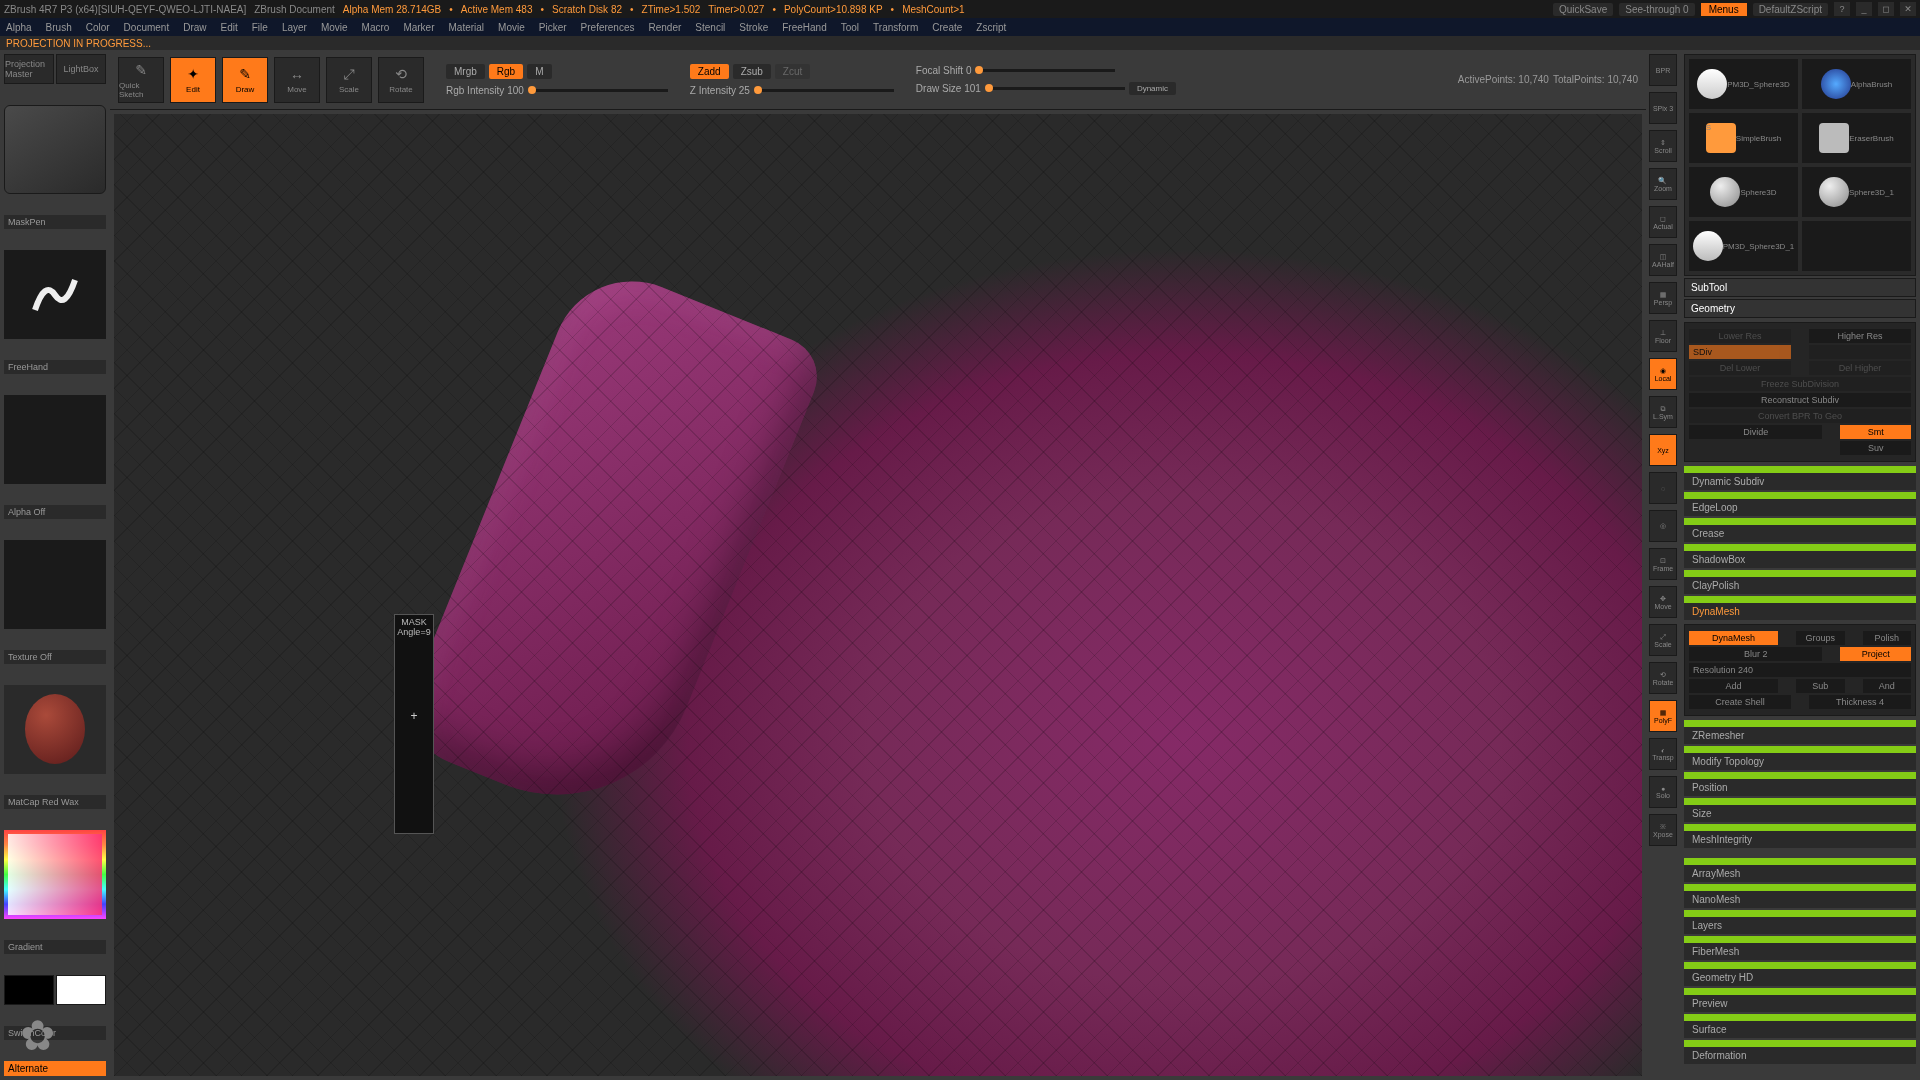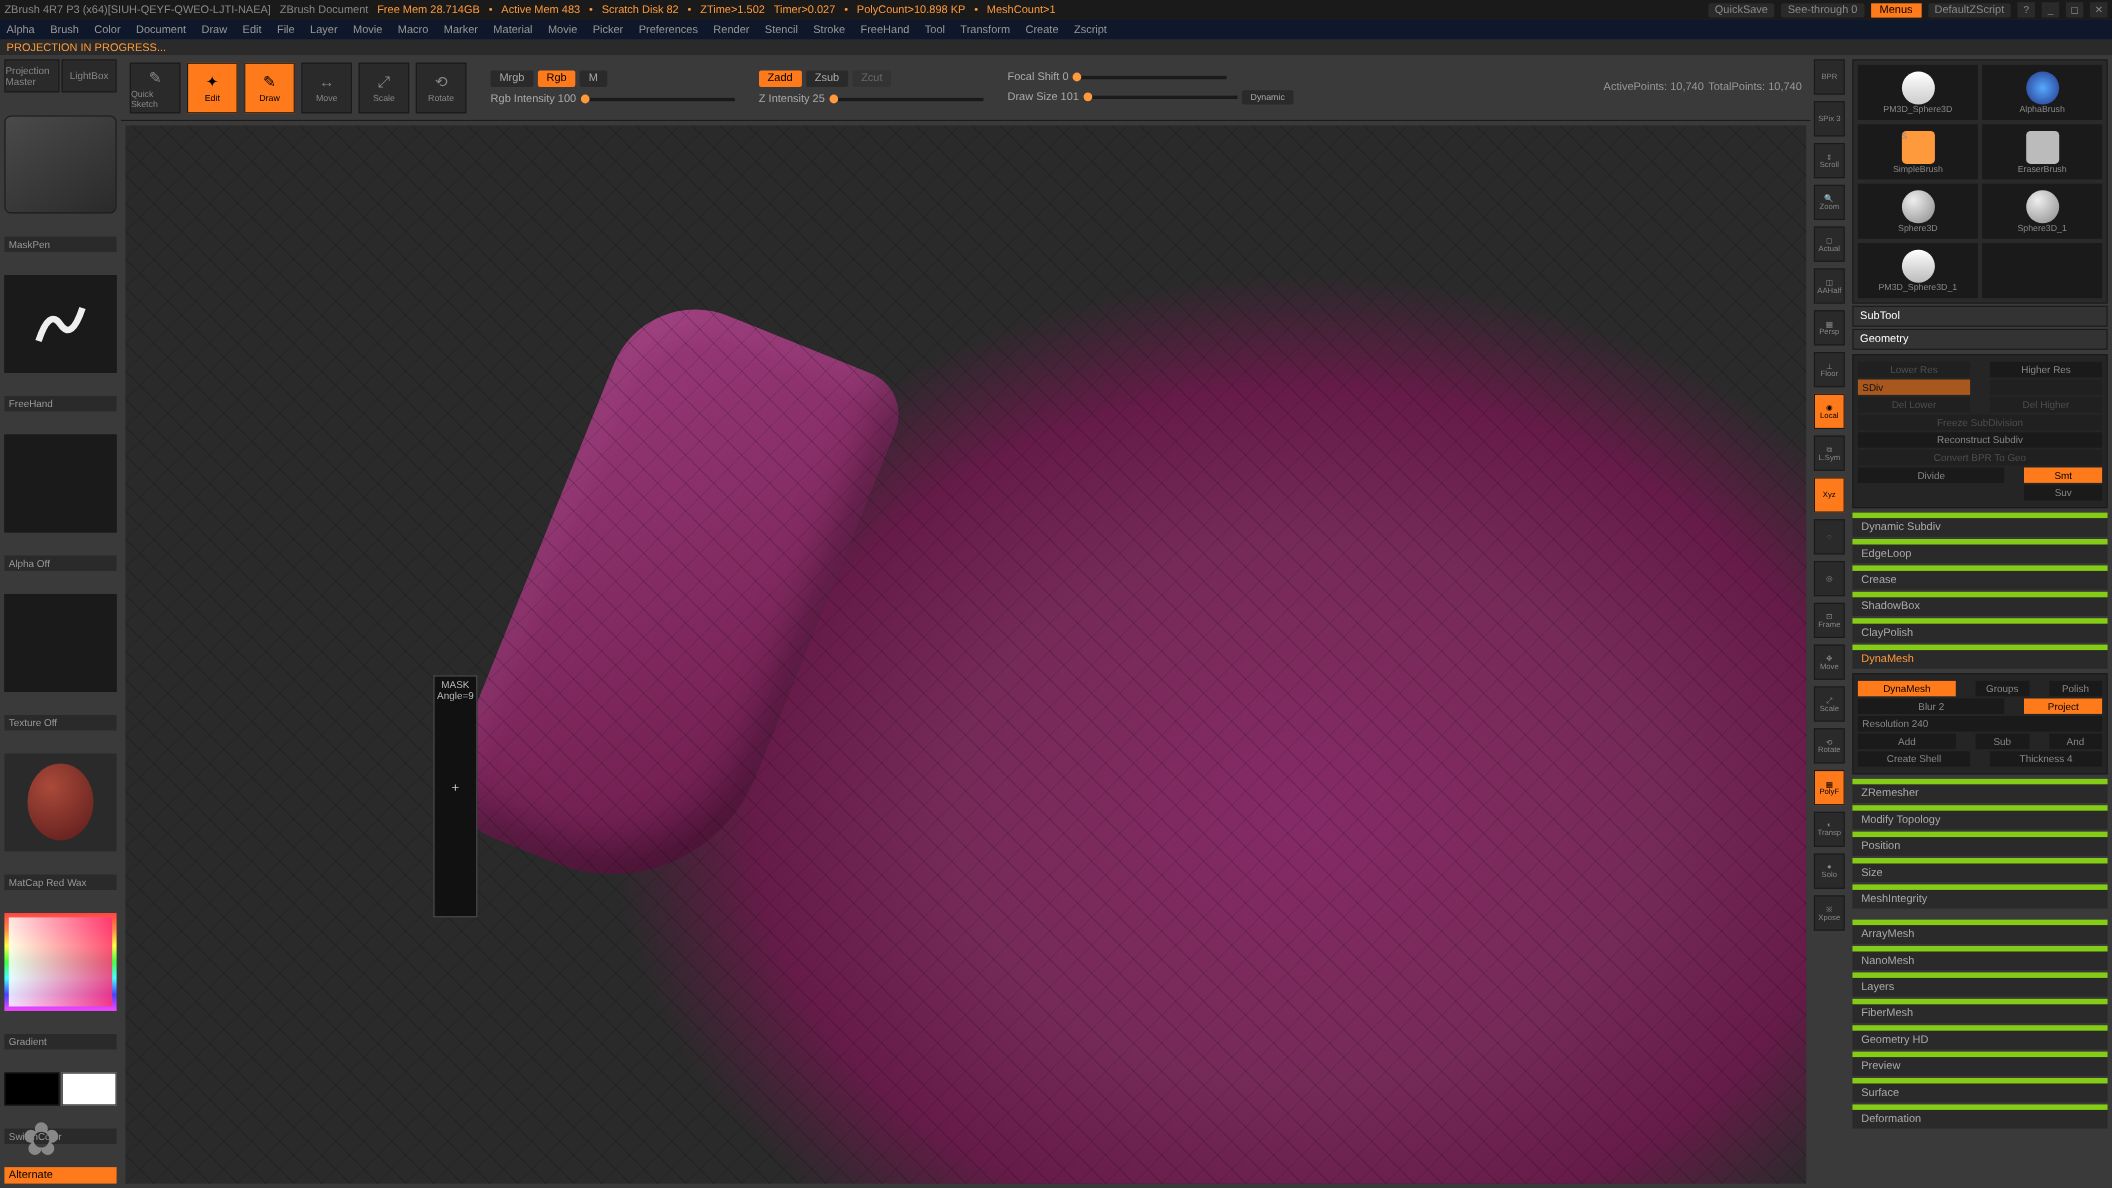--- a/index.html
+++ b/index.html
@@ -45,39 +45,39 @@
 .canvas .horn{position:absolute;left:24%;top:18%;width:260px;height:520px;background:linear-gradient(135deg,#9a3a7a,#6a1a4a);transform:rotate(22deg);border-radius:80px 40px 140px 60px;box-shadow:inset -16px -20px 40px rgba(0,0,0,.35),inset 12px 10px 30px rgba(255,150,220,.15)}
 .canvas .wireframe{position:absolute;inset:0;background-image:repeating-linear-gradient(45deg,rgba(0,0,0,0.15) 0,rgba(0,0,0,0.15) 1px,transparent 1px,transparent 18px),repeating-linear-gradient(-45deg,rgba(0,0,0,0.15) 0,rgba(0,0,0,0.15) 1px,transparent 1px,transparent 18px);mix-blend-mode:multiply}
 .tooltip{position:absolute;left:280px;top:500px;width:40px;height:220px;background:#111;border:1px solid #555;color:#bbb;font-size:9px;padding:2px;display:flex;flex-direction:column;align-items:center}
 .tooltip .plus{position:absolute;bottom:110px;font-size:12px;color:#ccc}
 .logo{position:absolute;left:20px;bottom:20px;font-size:42px;color:#888}
 .rightstrip{width:34px;background:#3a3a3a;display:flex;flex-direction:column;align-items:center;padding:4px 0;gap:6px}
 .rightstrip .rbtn{width:28px;height:32px;background:#2a2a2a;border:1px solid #1a1a1a;display:flex;flex-direction:column;align-items:center;justify-content:center;font-size:7px;color:#888}
 .rightstrip .rbtn.on{background:#ff7a1a;color:#000}
 .rightpanel{width:240px;background:#3a3a3a;padding:4px;display:flex;flex-direction:column;gap:2px;overflow:hidden}
 .toolgrid{display:grid;grid-template-columns:1fr 1fr;gap:4px;background:#2a2a2a;padding:4px;border:1px solid #1a1a1a}
-.toolgrid .tcell{height:50px;background:#1a1a1a;display:flex;flex-direction:column;align-items:center;justify-content:center;font-size:8px;color:#888}
+.toolgrid .tcell{height:50px;background:#1a1a1a;display:flex;align-items:center;justify-content:center;font-size:8px;color:#888}
 .toolgrid .tcell .thumb{width:30px;height:30px;background:radial-gradient(circle at 35% 30%,#eee,#888);border-radius:50%}
 .toolgrid .tcell.simple .thumb{background:#ff9a3c;border-radius:4px}
 .section{background:#2a2a2a;padding:3px 6px;font-size:10px;color:#ccc;border:1px solid #1a1a1a}
 .section.head{background:#333;color:#fff}
 .subsection{background:#252525;padding:4px;margin:2px 0;border:1px solid #1a1a1a}
 .subsection .row{display:flex;gap:18px;margin:2px 0}
 .subsection .cell{flex:1;background:#1a1a1a;padding:2px 4px;font-size:9px;color:#888;text-align:center}
 .subsection .cell.on{background:#ff7a1a;color:#000}
 .subsection .cell.half{flex:0.5}
-.acc{background:#2a2a2a;padding:3px 8px;font-size:10px;color:#aaa;border-top:5px solid #84cc16}
+.acc{background:#2a2a2a;padding:3px 8px;font-size:10px;color:#aaa;border-top:7px solid #84cc16}
 </style>
 </head>
 <body>
 
 <div class="titlebar">
   <span class="tseg">ZBrush 4R7 P3 (x64)[SIUH-QEYF-QWEO-LJTI-NAEA]</span>
   <span class="tseg">ZBrush Document</span>
-  <span class="tseg orange">Free Mem 28.714GB</span>
+  <span class="tseg orange">Alpha Mem 28.714GB</span>
   <span class="tseg orange">•</span>
   <span class="tseg orange">Active Mem 483</span>
   <span class="tseg orange">•</span>
   <span class="tseg orange">Scratch Disk 82</span>
   <span class="tseg orange">•</span>
   <span class="tseg orange">ZTime&gt;1.502</span>
   <span class="tseg orange">Timer&gt;0.027</span>
   <span class="tseg orange">•</span>
   <span class="tseg orange">PolyCount&gt;10.898 KP</span>
   <span class="tseg orange">•</span>

